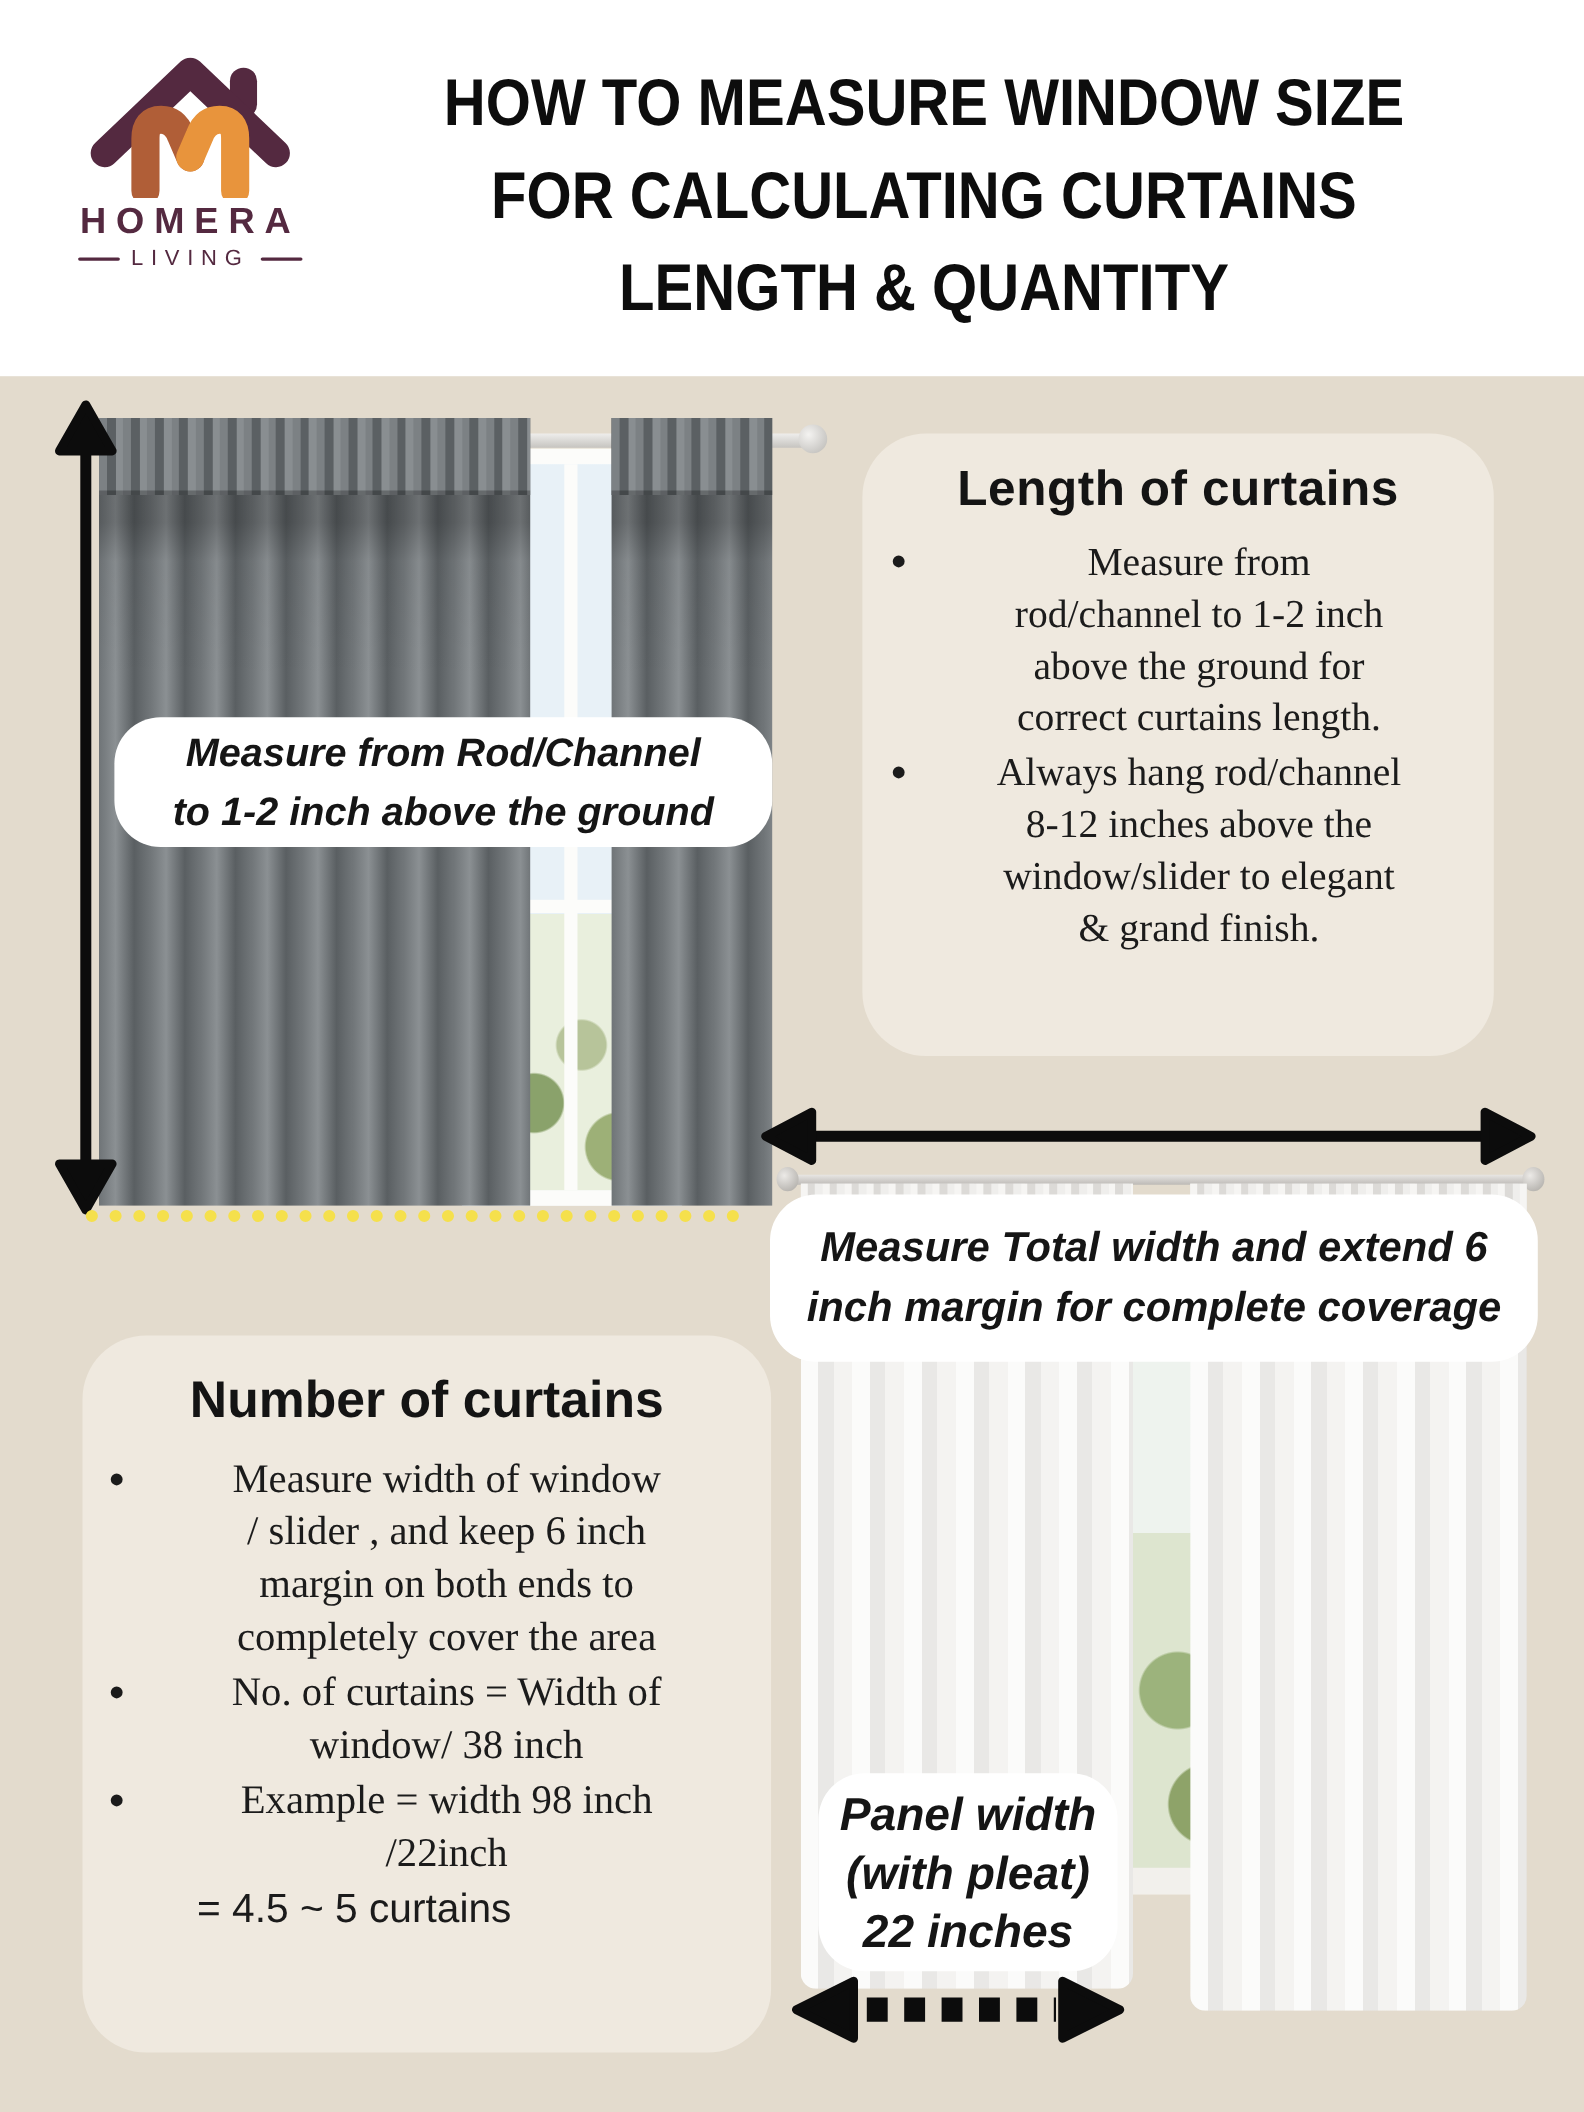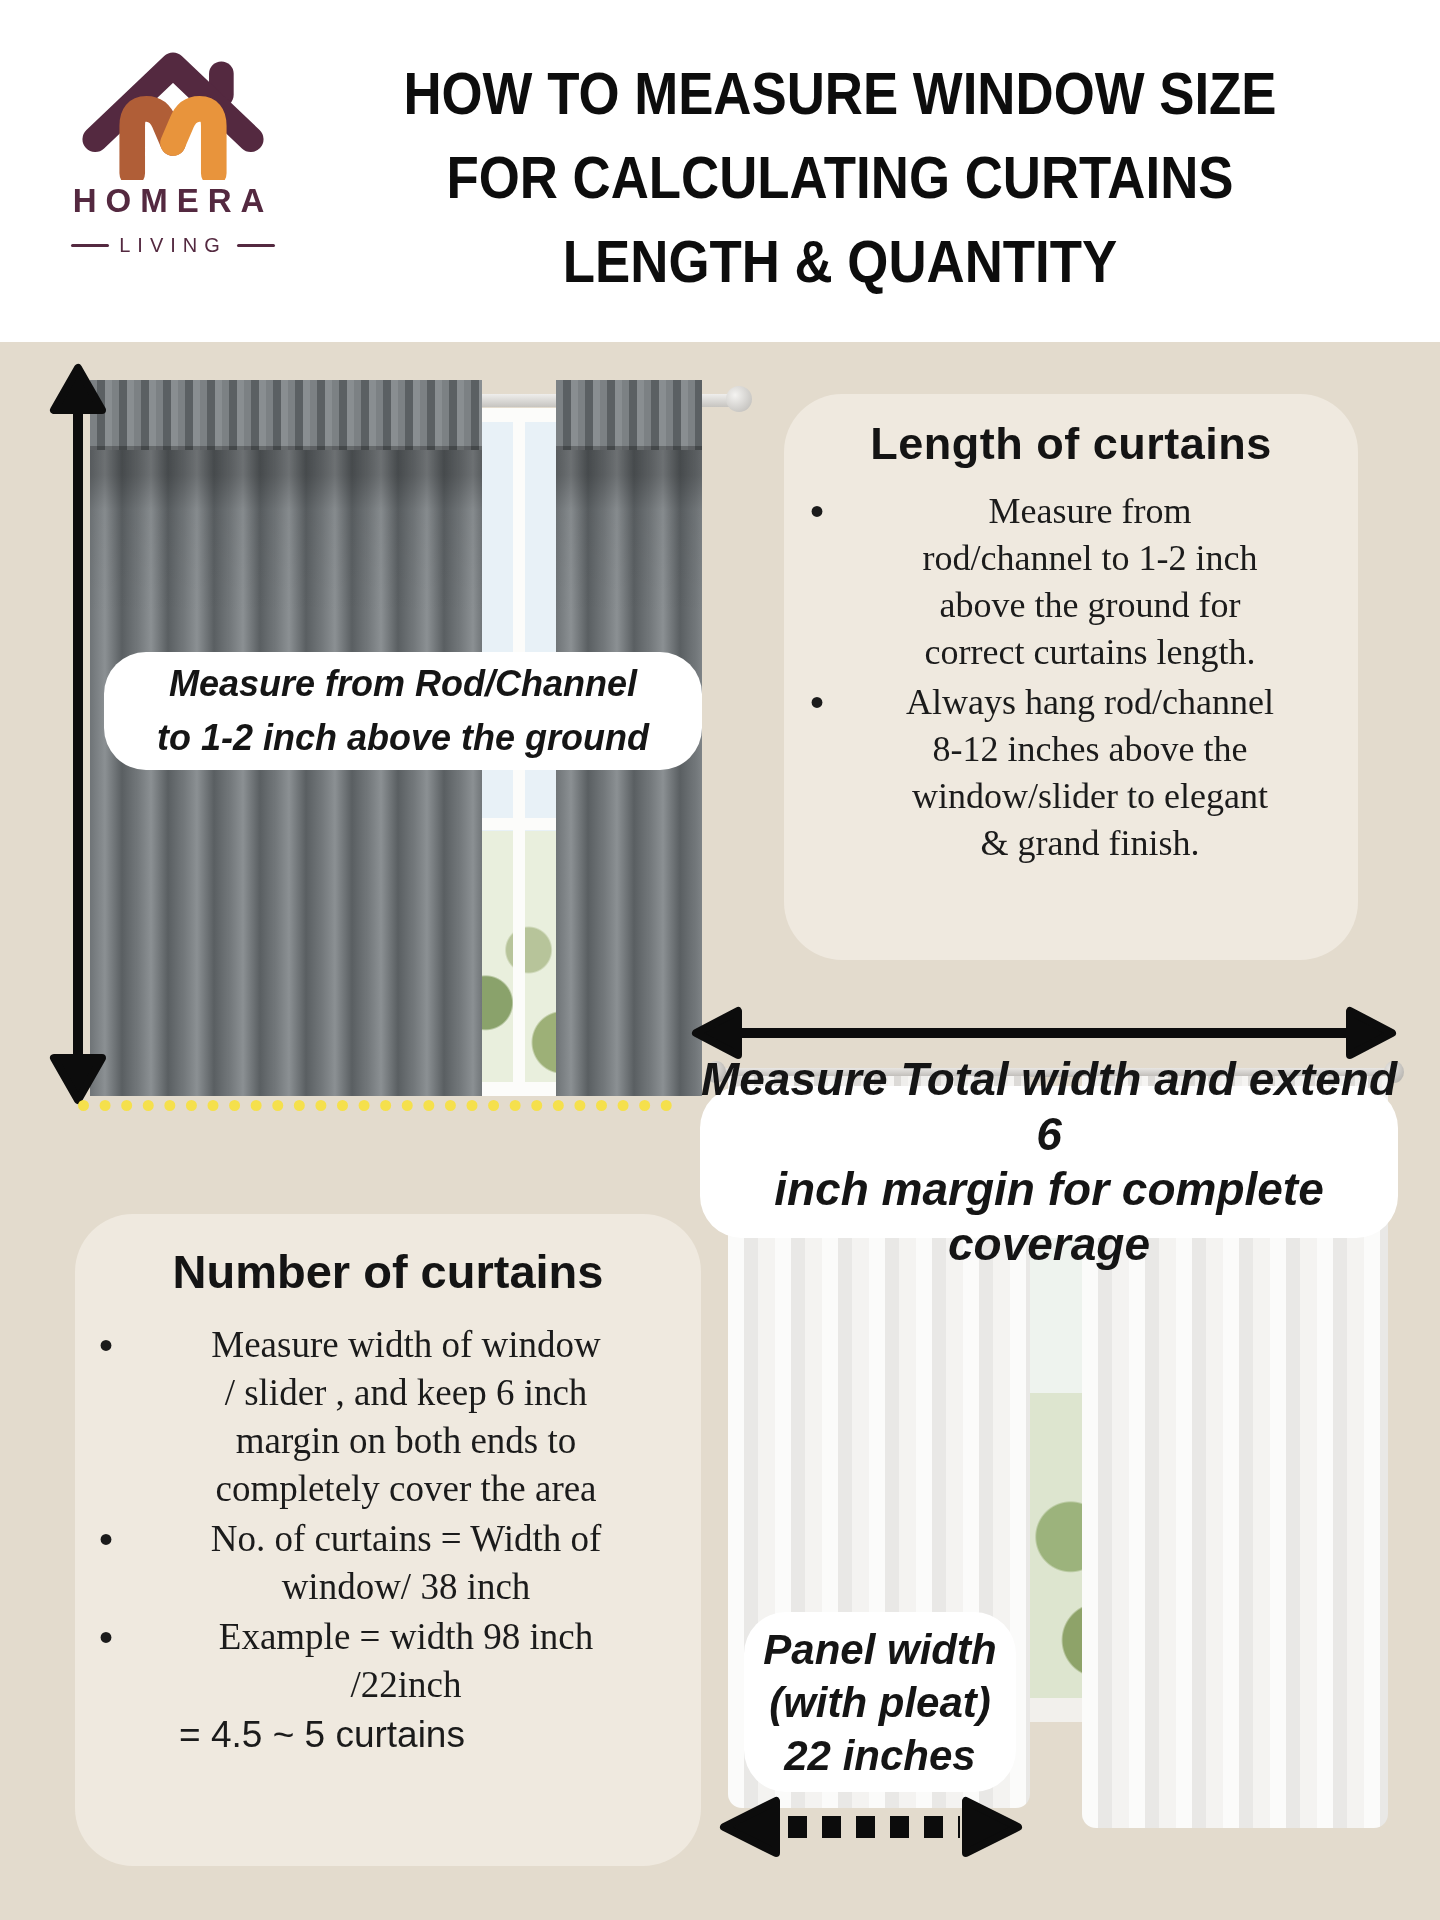--- a/index.html
+++ b/index.html
@@ -5,21 +5,21 @@
   html,body{margin:0;padding:0;background:#777;}
   .page{position:relative;width:1440px;height:1920px;margin:0 auto;background:#e3dbcd;
         font-family:"Liberation Sans",sans-serif;overflow:hidden;}
   [data-multiline]{white-space:pre-line;}
 
   
   .header-band{position:absolute;left:0;top:0;width:1440px;height:342px;background:#ffffff;}
   .brand{position:absolute;left:58px;top:52px;width:230px;text-align:center;}
   .brand svg{display:block;margin:0 auto;}
   .brand-name{margin-top:2px;font-size:33px;font-weight:700;letter-spacing:9px;color:#542940;}
-  .brand-tagline{margin-top:14px;display:flex;align-items:center;justify-content:center;gap:10px;
+  .brand-tagline{margin-top:4px;display:flex;align-items:center;justify-content:center;gap:10px;
                  font-size:20px;font-weight:400;letter-spacing:7px;color:#542940;}
   .brand-tagline .dash{width:38px;height:3px;background:#542940;border-radius:2px;}
   .page-title{position:absolute;left:250px;top:52px;width:1180px;text-align:center;
               font-weight:800;font-size:60px;line-height:84px;color:#0d0d0d;
               transform:scaleX(0.88);transform-origin:50% 0;}
 
   
   .gray-photo{position:absolute;left:90px;top:374px;width:612px;height:722px;}
   .gray-photo .rod{position:absolute;left:0;top:20px;width:648px;height:13px;border-radius:7px;
                    background:linear-gradient(#efeeec,#c6c4c0);}
@@ -45,21 +45,21 @@
   .cg-left{left:0;width:392px;}
   .cg-right{left:466px;width:146px;}
 
   
   .v-arrow{position:absolute;left:46px;top:360px;}
 
   
   .note{position:absolute;background:#ffffff;border-radius:42px;display:flex;align-items:center;
         justify-content:center;text-align:center;color:#151515;font-style:italic;font-weight:700;}
   .note-rod{left:104px;top:652px;width:598px;height:118px;font-size:36px;line-height:54px;}
-  .note-width{left:700px;top:1086px;width:698px;height:152px;font-size:46px;line-height:55px;}
+  .note-width{left:700px;top:1086px;width:698px;height:152px;font-size:38px;line-height:55px;}
   .note-panel{left:744px;top:1612px;width:272px;height:180px;font-size:42px;line-height:53px;}
 
   
   .card{position:absolute;background:#efe9df;border-radius:58px;color:#1b1b1b;}
   .card h2{margin:0;text-align:center;font-weight:800;color:#141414;}
   .card ul{list-style:none;margin:0;}
   .card li{display:flex;align-items:flex-start;}
   .card .dot{flex:0 0 42px;text-align:left;}
   .card .txt{flex:1;text-align:center;font-family:Liberation Serif, serif;}
   .length-card{left:784px;top:394px;width:574px;height:566px;}

